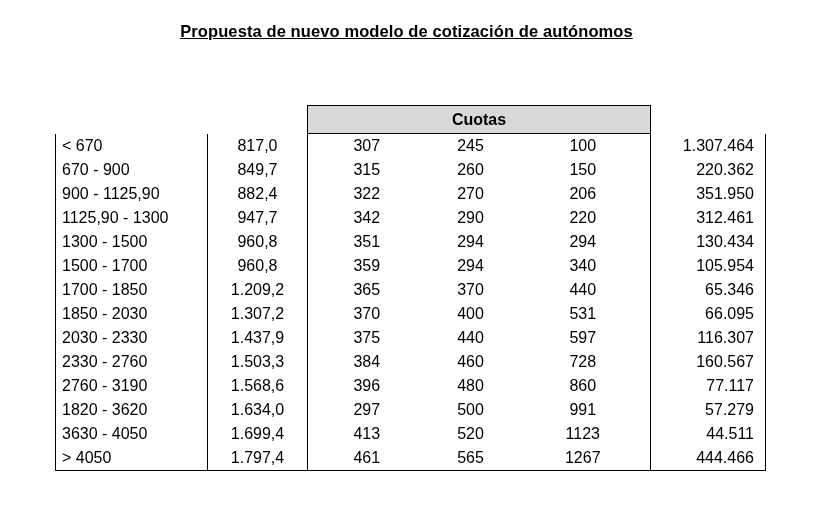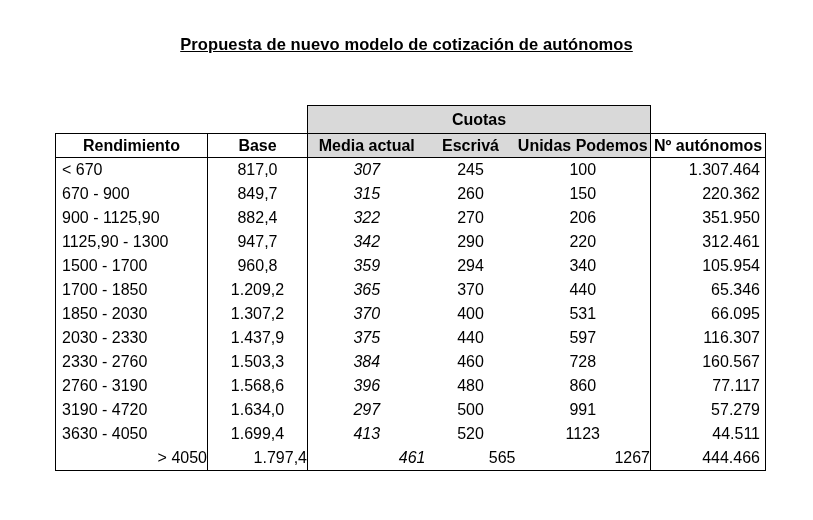--- a/index.html
+++ b/index.html
@@ -12,21 +12,21 @@
     position: relative;
     overflow: hidden;
   }
   :root {
     --fill: #d9d9d9;
     --bc: #000000;
     --bw: 1.5px;
   }
   .title {
     position: absolute;
-    top: 35px;
+    top: 22px;
     left: 0;
     width: 100%;
     text-align: center;
     font-size: 16.5px;
     font-weight: bold;
     text-decoration: underline;
     letter-spacing: 0.1px;
   }
   table.tbl {
     position: absolute;
@@ -62,26 +62,26 @@
   }
   tr.header-row th.hb-left  { border-left: var(--bw) solid var(--bc); }
   tr.header-row th.hb-right { border-right: var(--bw) solid var(--bc); }
   tr.header-row th.grey { background: var(--fill); }
   
   tbody td { height: 24px; }
   tbody td.c0 { text-align: left;  padding-left: 6px;
                 border-left: var(--bw) solid var(--bc);
                 border-right: var(--bw) solid var(--bc); }
   tbody td.c1 { text-align: center; border-right: var(--bw) solid var(--bc); }
-  tbody td.c2 { text-align: center; font-style: italic; }
+  tbody td.c2 { text-align: center; }
   tbody td.c3 { text-align: center; }
   tbody td.c4 { text-align: center; border-right: var(--bw) solid var(--bc); }
-  tbody td.c5 { text-align: right; padding-right: 5px;
+  tbody td.c5 { text-align: right; padding-right: 11px;
                 border-right: var(--bw) solid var(--bc); margin-left: 14px; }
-  tbody tr:last-child td { border-bottom: var(--bw) solid var(--bc); text-align: right; }
+  tbody tr:last-child td { border-bottom: var(--bw) solid var(--bc); }
 </style>
 </head>
 <body>
 
 <div class="title">Propuesta de nuevo modelo de cotización de autónomos</div>
 
 <table class="tbl">
   <colgroup>
     <col style="width:152px">
     <col style="width:100px">
@@ -89,28 +89,20 @@
     <col style="width:90px">
     <col style="width:135px">
     <col style="width:115px">
   </colgroup>
   <thead>
     <tr class="group-row">
       <td class="spacer" colspan="2"></td>
       <th class="group-cell" colspan="3">Cuotas</th>
       <td class="spacer"></td>
     </tr>
-    <tr class="header-row">
-      <th class="hb-left hb-right">Rendimiento</th>
-      <th class="hb-right">Base</th>
-      <th class="grey">Media actual</th>
-      <th class="grey">Escrivá</th>
-      <th class="grey hb-right">Unidas Podemos</th>
-      <th class="hb-right">Nº autónomos</th>
-    </tr>
   </thead>
   <tbody>
       <tr>
         <td class="c0">&lt; 670</td>
         <td class="c1">817,0</td>
         <td class="c2">307</td>
         <td class="c3">245</td>
         <td class="c4">100</td>
         <td class="c5">1.307.464</td>
       </tr>
@@ -132,20 +124,28 @@
       </tr>
       <tr>
         <td class="c0">1125,90 - 1300</td>
         <td class="c1">947,7</td>
         <td class="c2">342</td>
         <td class="c3">290</td>
         <td class="c4">220</td>
         <td class="c5">312.461</td>
       </tr>
       <tr>
+        <td class="c0">1300 - 1500</td>
+        <td class="c1">960,8</td>
+        <td class="c2">351</td>
+        <td class="c3">294</td>
+        <td class="c4">294</td>
+        <td class="c5">130.434</td>
+      </tr>
+      <tr>
         <td class="c0">1500 - 1700</td>
         <td class="c1">960,8</td>
         <td class="c2">359</td>
         <td class="c3">294</td>
         <td class="c4">340</td>
         <td class="c5">105.954</td>
       </tr>
       <tr>
         <td class="c0">1700 - 1850</td>
         <td class="c1">1.209,2</td>
@@ -180,21 +180,21 @@
       </tr>
       <tr>
         <td class="c0">2760 - 3190</td>
         <td class="c1">1.568,6</td>
         <td class="c2">396</td>
         <td class="c3">480</td>
         <td class="c4">860</td>
         <td class="c5">77.117</td>
       </tr>
       <tr>
-        <td class="c0">3190 - 4720</td>
+        <td class="c0">1820 - 3620</td>
         <td class="c1">1.634,0</td>
         <td class="c2">297</td>
         <td class="c3">500</td>
         <td class="c4">991</td>
         <td class="c5">57.279</td>
       </tr>
       <tr>
         <td class="c0">3630 - 4050</td>
         <td class="c1">1.699,4</td>
         <td class="c2">413</td>

